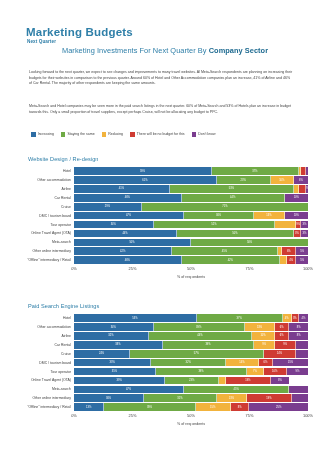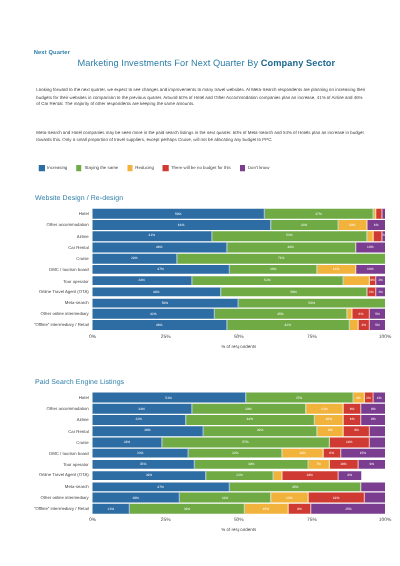--- a/index.html
+++ b/index.html
@@ -82,20 +82,21 @@
   .axis-label{
     text-align:center;font-size:3.6px;color:#3f3f3f;margin-left:74px;margin-right:12px;
     margin-top:1px;
   }
 </style>
 </head>
 <body>
 
 <div class="page">
 
+  <div class="doc-title">Marketing Budgets</div>
   <div class="doc-subtitle">Next Quarter</div>
 
   <div class="section-title">
     <span>Marketing Investments For Next Quarter By </span><b>Company Sector</b>
   </div>
 
   <div class="para p1">Looking forward to the next quarter, we expect to see changes and improvements to many travel websites. Al Meta-Search respondents are planning on increasing their budgets for their websites in comparison to the previous quarter. Around 60% of Hotel and Other Accommodation companies plan an increase, 41% of Airline and 46% of Car Rental. The majority of other respondents are keeping the same amounts.</div>
   <div class="para p2">Meta-Search and Hotel companies may be seen more in the paid search listings in the next quarter. 60% of Meta-Search and 53% of Hotels plan an increase in budget towards this. Only a small proportion of travel suppliers, except perhaps Cruise, will not be allocating any budget to PPC.</div>
 
   <div class="legend" id="legend">

